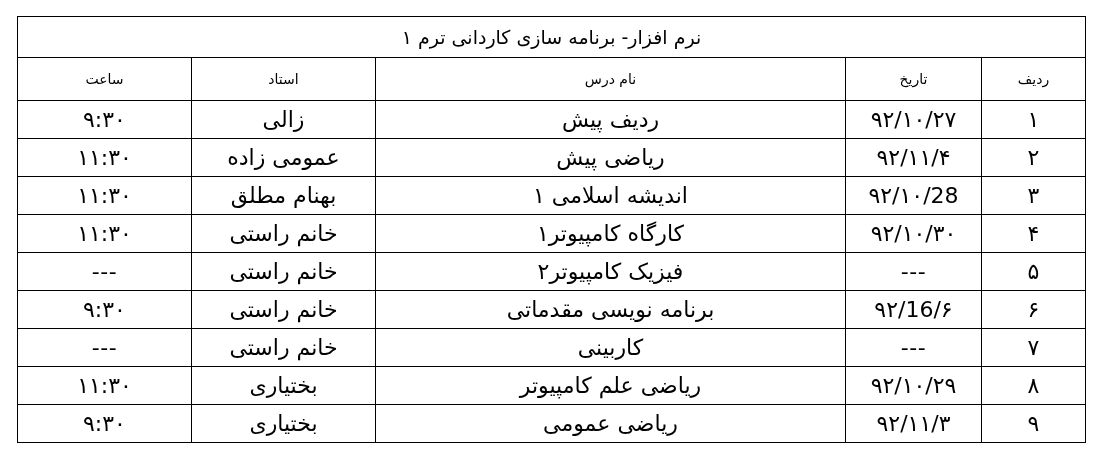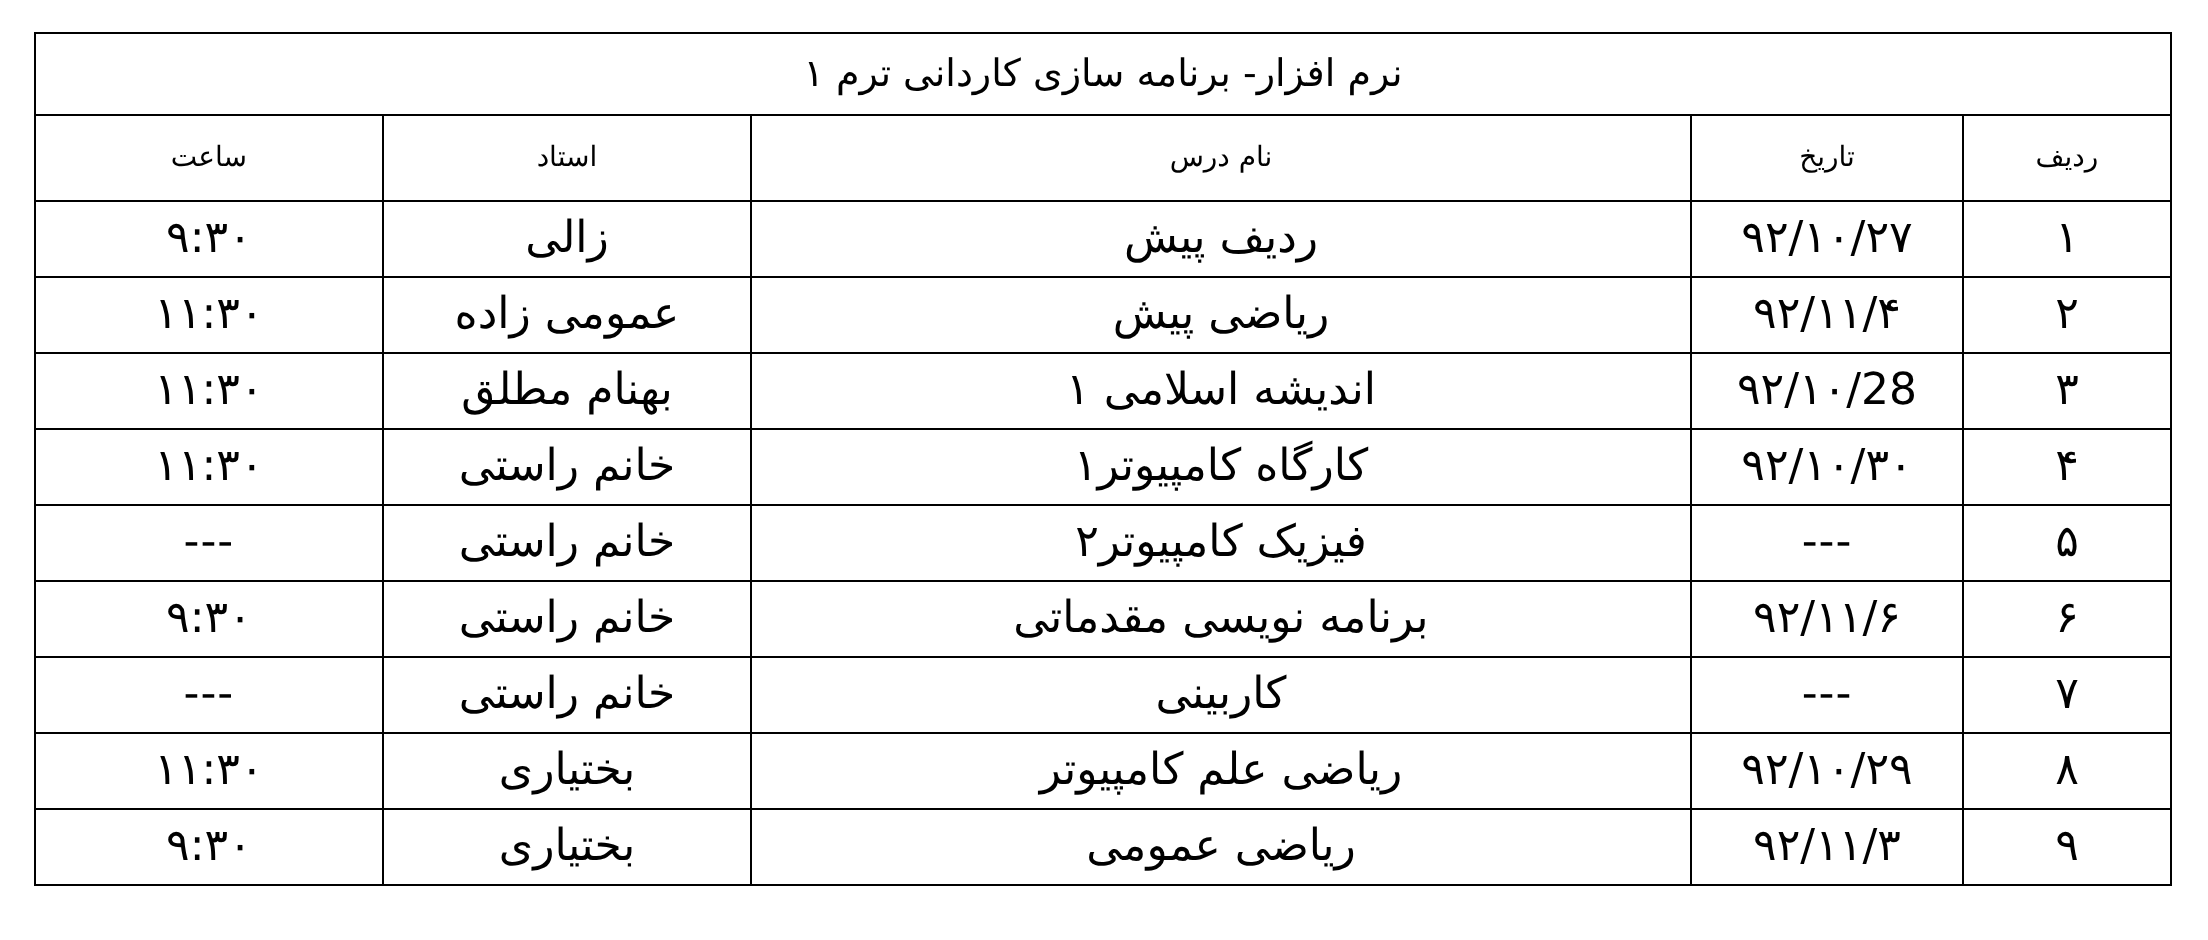--- a/index.html
+++ b/index.html
@@ -125,21 +125,21 @@
       </tr>
       <tr class="data-row">
         <td>۵</td>
         <td class="dash">---</td>
         <td class="cell-dars">فیزیک کامپیوتر۲</td>
         <td class="cell-ostad">خانم راستی</td>
         <td class="dash">---</td>
       </tr>
       <tr class="data-row">
         <td>۶</td>
-        <td>۹۲/۱۱/۶</td>
+        <td>۹۲/16/۶</td>
         <td class="cell-dars">برنامه نویسی مقدماتی</td>
         <td class="cell-ostad">خانم راستی</td>
         <td>۹:۳۰</td>
       </tr>
       <tr class="data-row">
         <td>۷</td>
         <td class="dash">---</td>
         <td class="cell-dars">کاربینی</td>
         <td class="cell-ostad">خانم راستی</td>
         <td class="dash">---</td>

